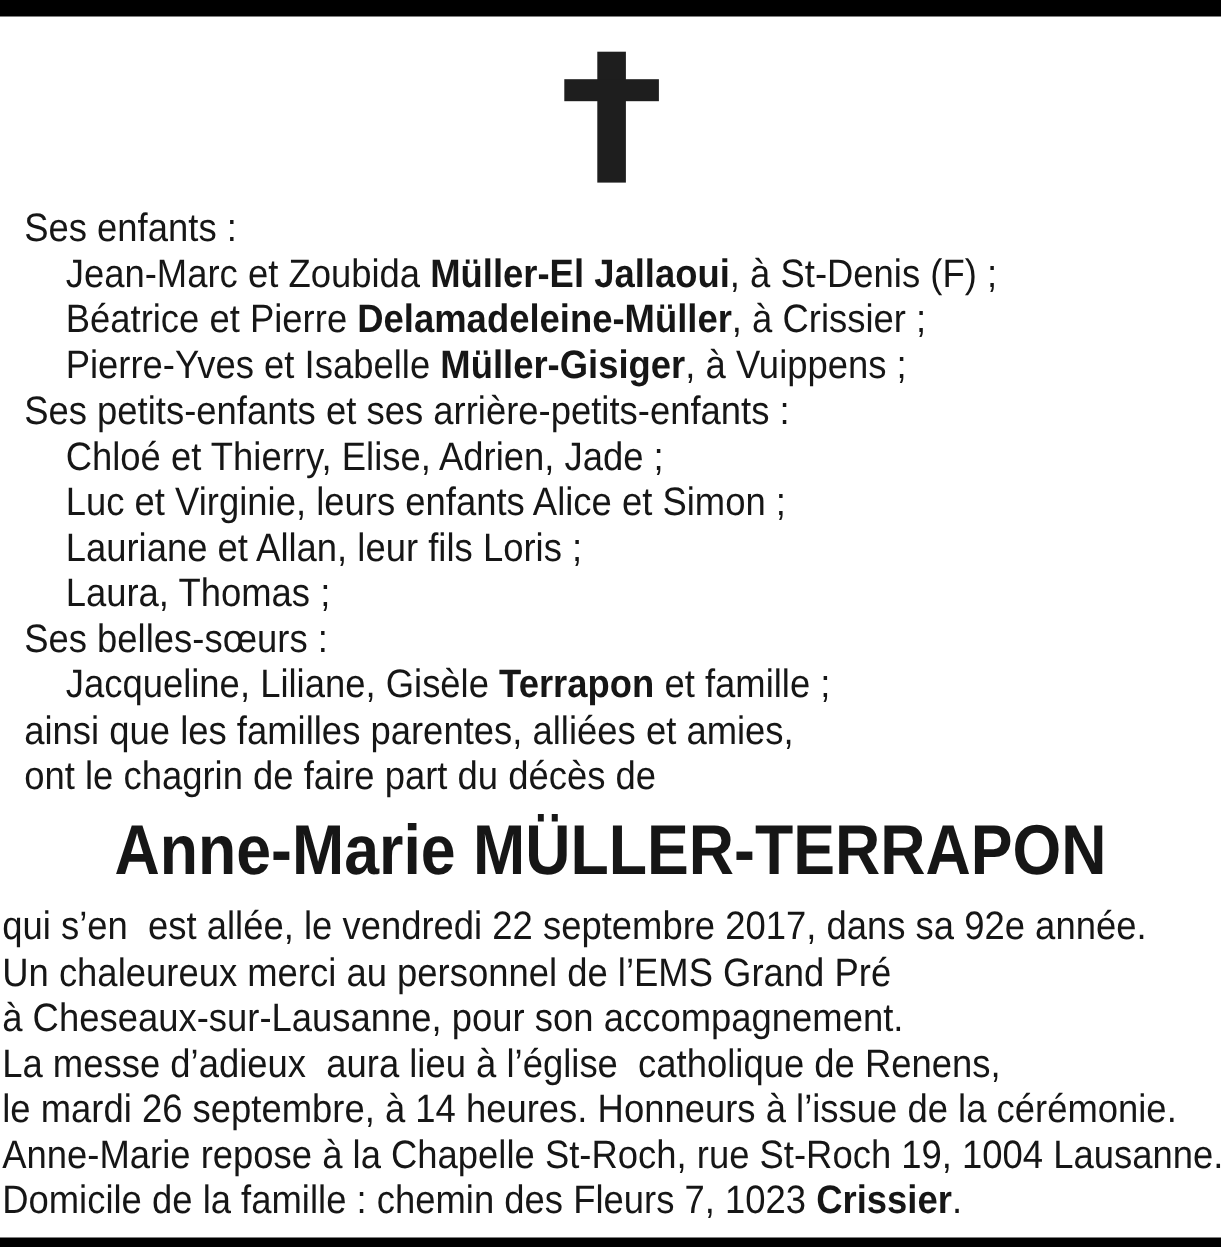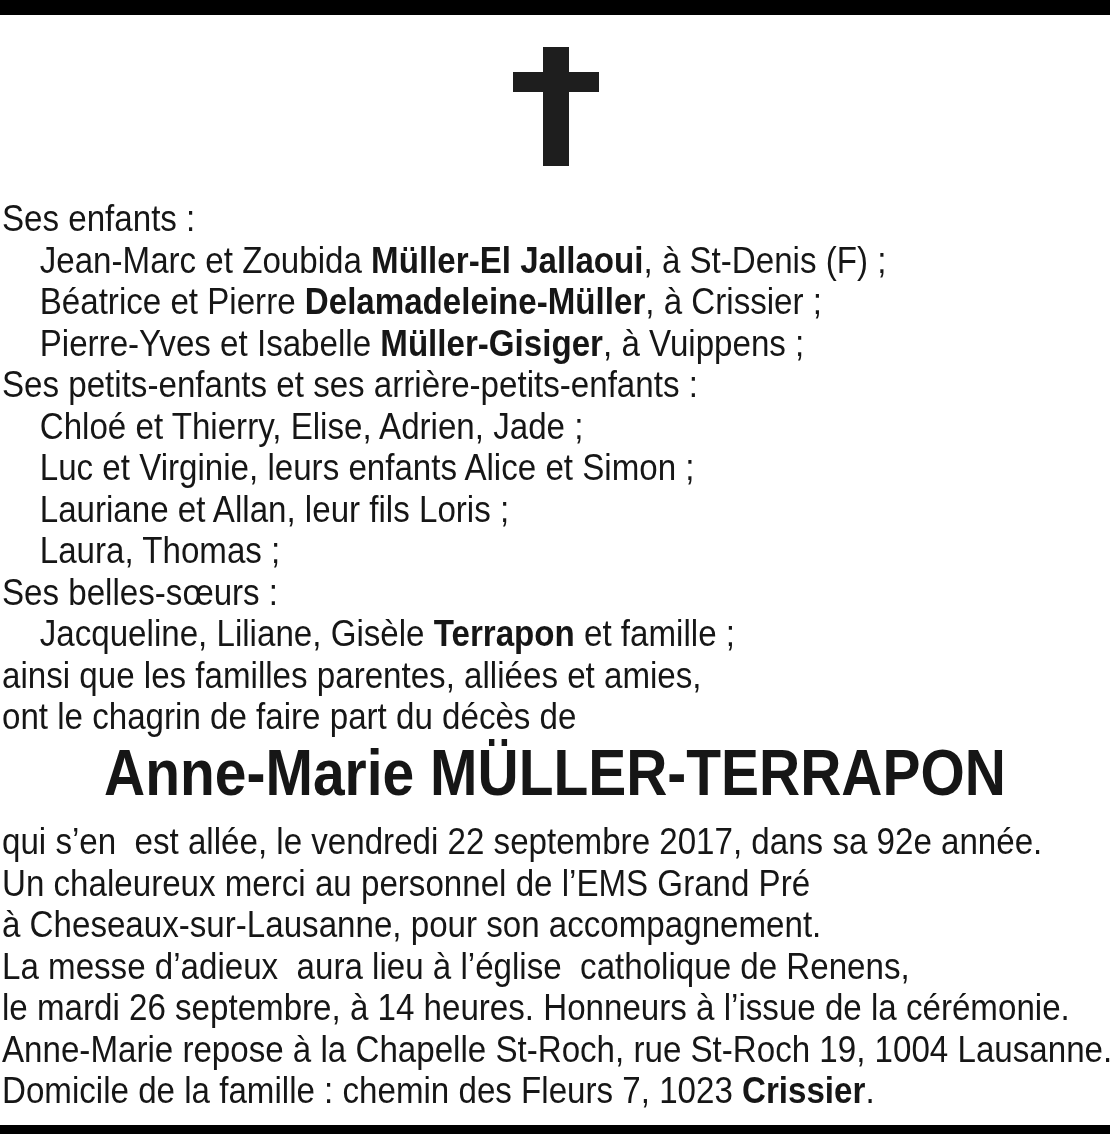--- a/index.html
+++ b/index.html
@@ -49,21 +49,21 @@
     height: 20px;
     background: #1e1e1e;
   }
 
   .textblock {
     position: absolute;
     left: 2px;
     font-size: 36px;
     line-height: 41.5px;
   }
-  #family-list { top: 198px; }
+  #family-list { top: 186px; margin-left: 20px; }
   #details-paragraph { top: 821px; }
 
   .line {
     white-space: pre;
     transform: scaleX(0.92);
     transform-origin: 0 50%;
   }
   .line.indent { padding-left: 41px; }
   .b { font-weight: bold; }
 

